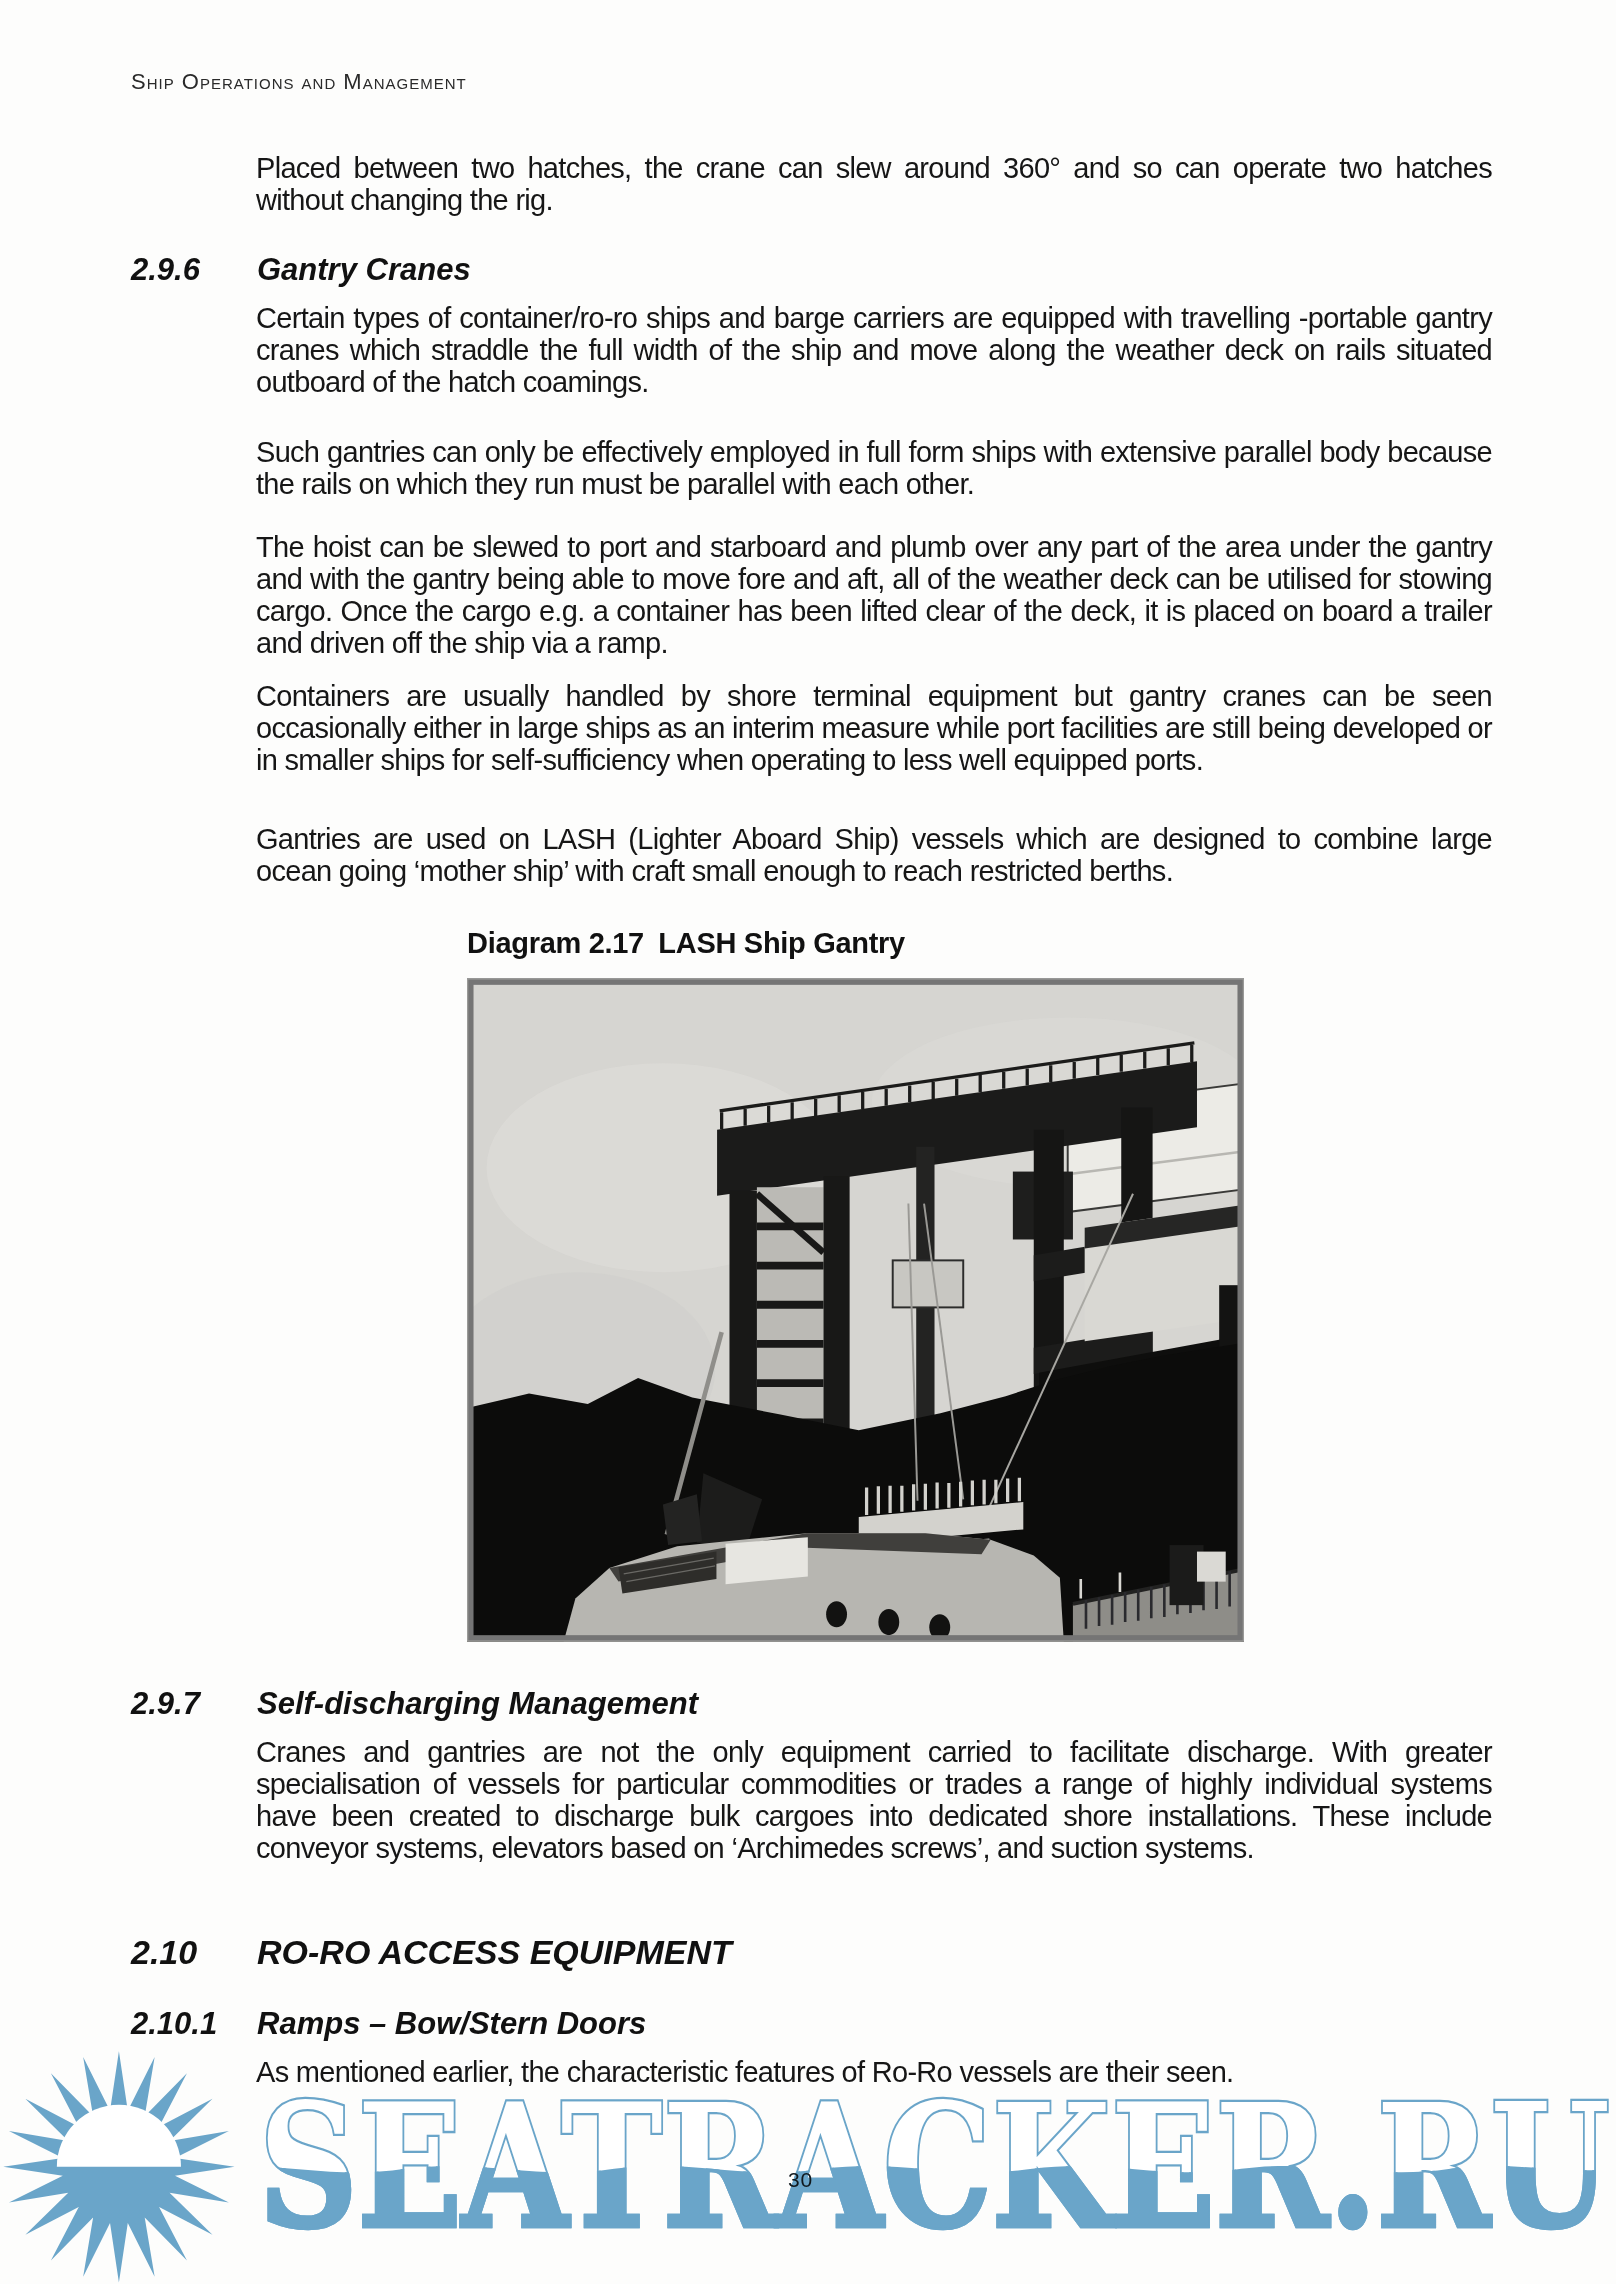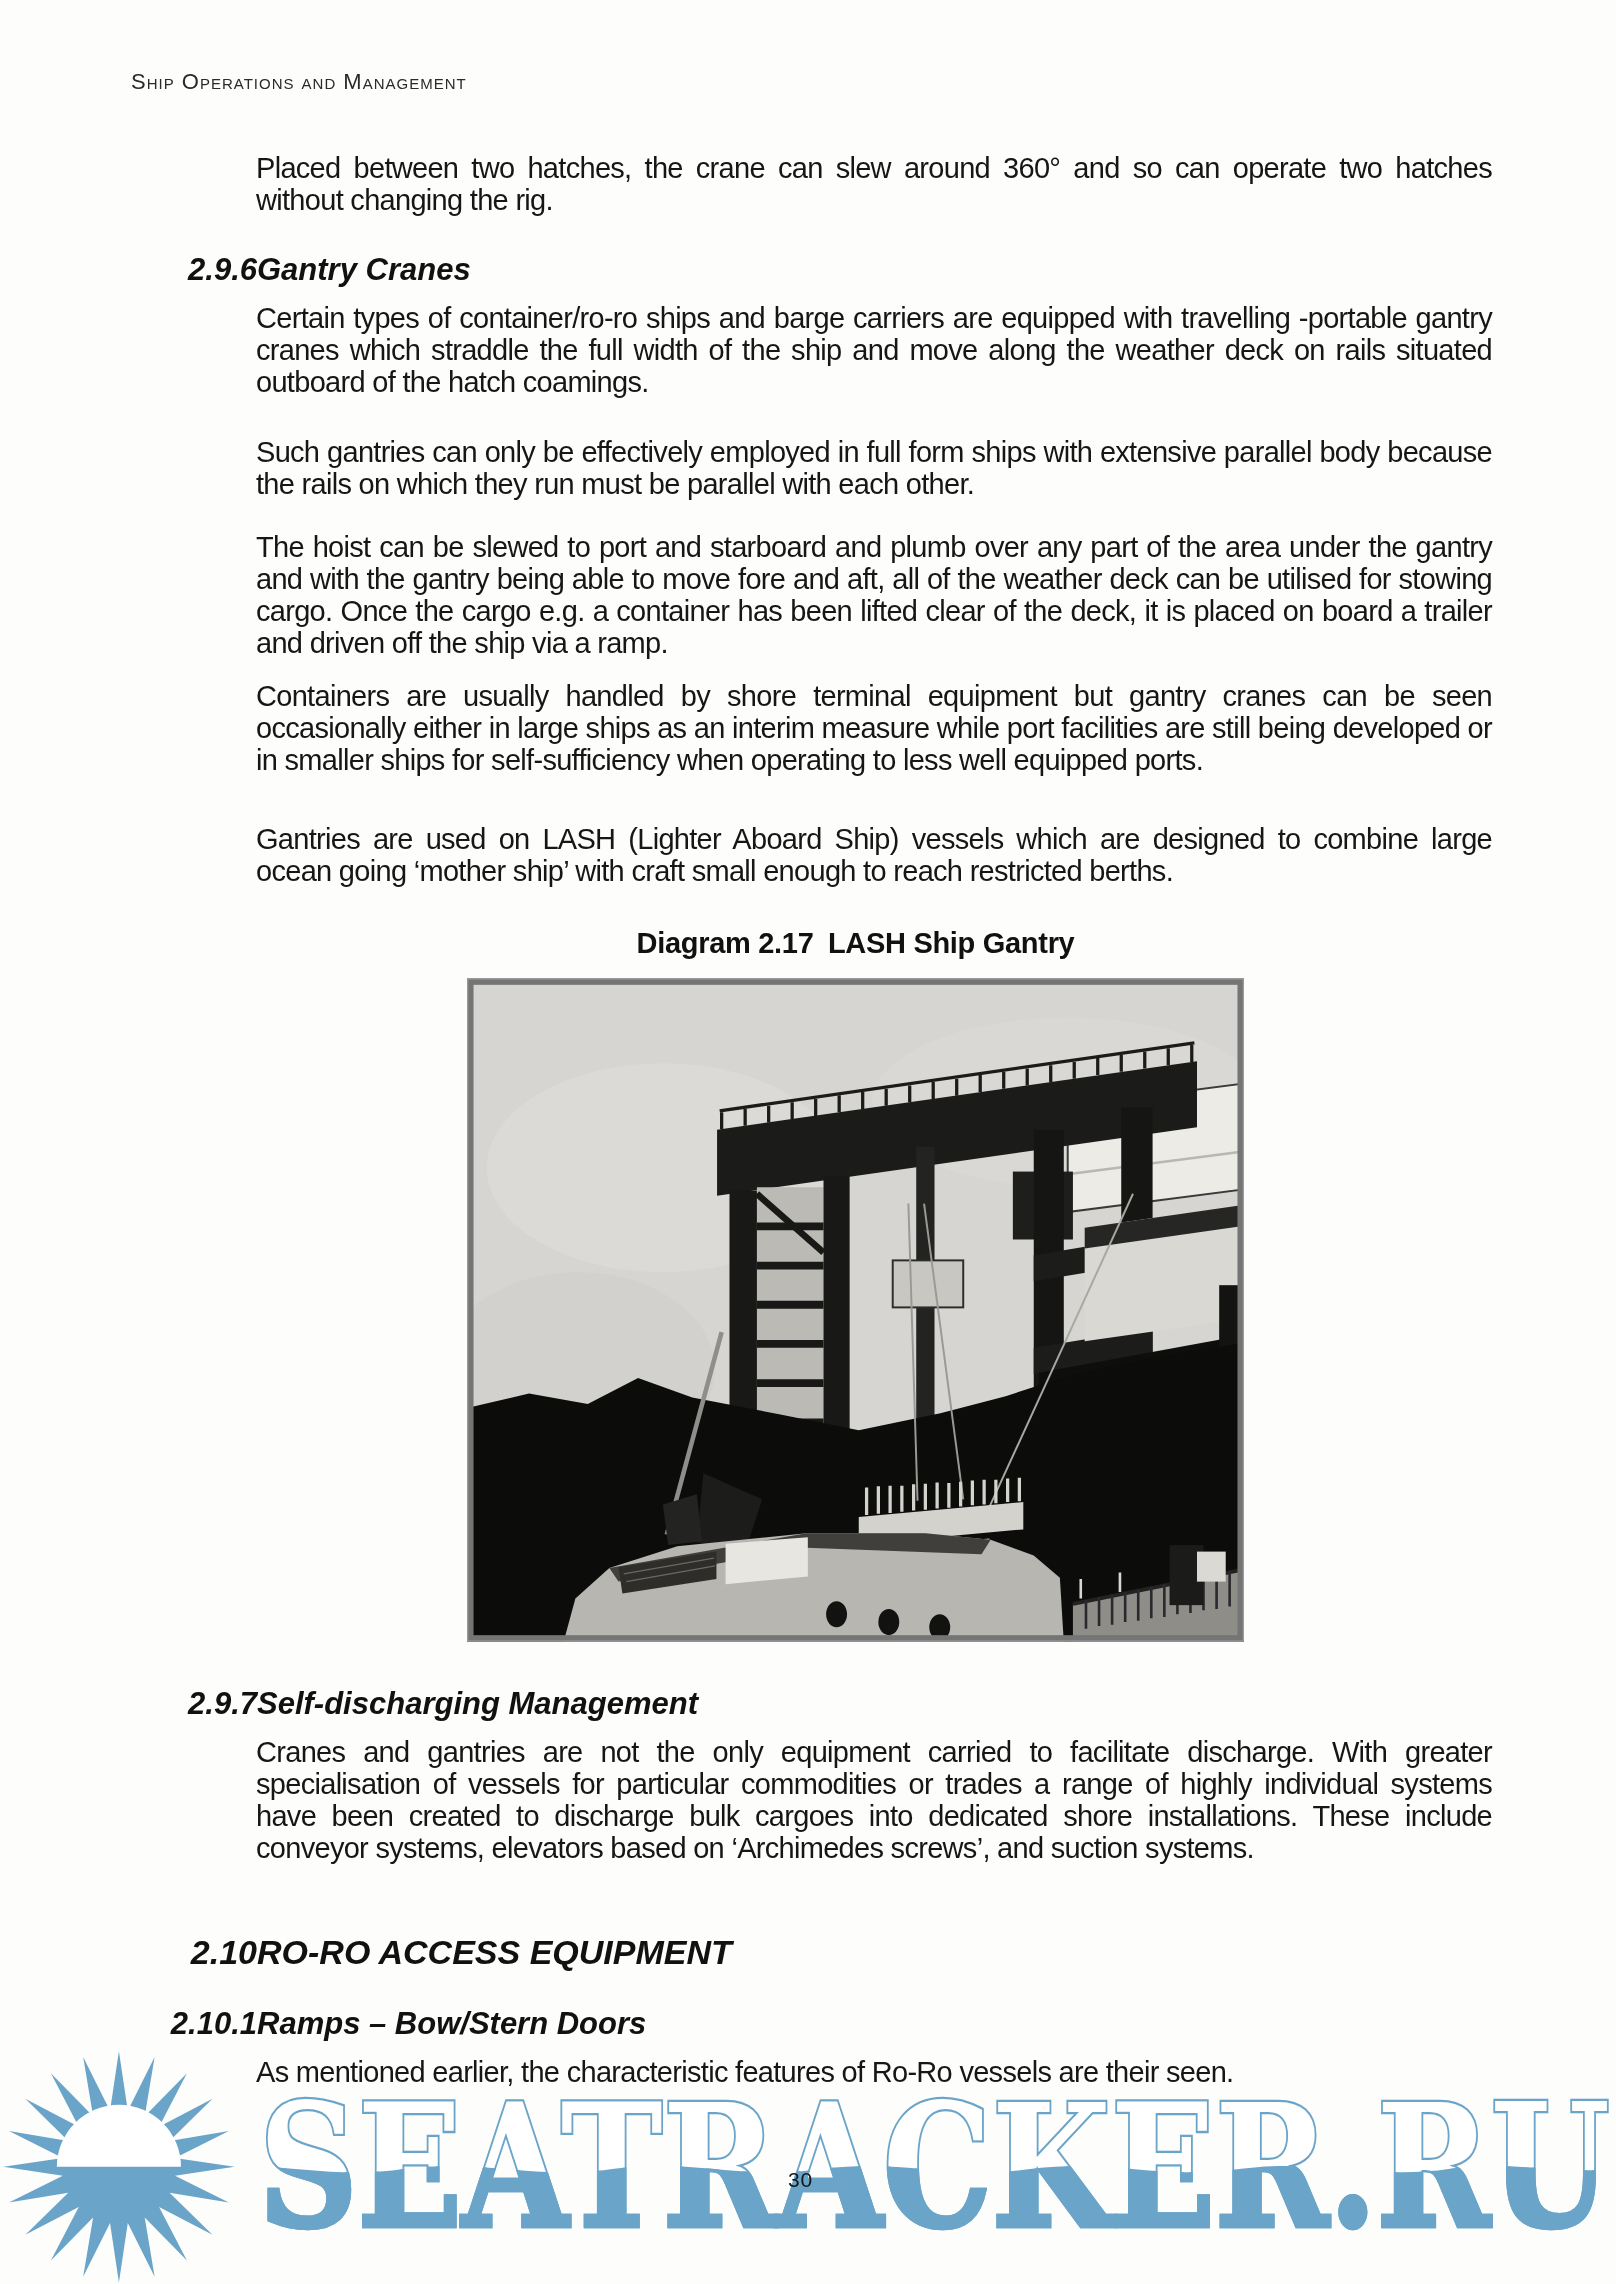--- a/index.html
+++ b/index.html
@@ -2,35 +2,35 @@
 <html style="font-size:10.5px"><head>
 <meta charset="utf-8">
 <title>Ship Operations and Management — p.30</title>
 <style>
   html,body{margin:0;padding:0;}
   body{
     width:1617px;height:2284px;position:relative;background:#fdfdfc;
     font-family:"Liberation Sans",sans-serif;color:#151515;
     -webkit-font-smoothing:antialiased;overflow:hidden;
   }
-  .abs{position:absolute;text-align:right;}
+  .abs{position:absolute;}
   .page-header{
     left:131px;top:69px;font-size:22px;letter-spacing:1px;
     font-variant:small-caps;color:#2a2a2a;
   }
   .body-par{
     left:256px;width:1236px;font-size:29px;line-height:32px;
     letter-spacing:-0.7px;text-align:justify;color:#161616;
   }
   .heading{left:131px;font-weight:bold;color:#111;font-style:italic;}
   .heading .num{display:inline-block;width:126px;}
   .h48{font-size:31px;line-height:34px;}
   .h52{font-size:34px;line-height:37px;}
   .caption{
-    left:467px;width:777px;text-align:center;font-size:29px;
+    left:467px;width:777px;font-size:29px;
     font-weight:bold;color:#111;letter-spacing:-0.3px;
   }
   .caption .cap-title{margin-left:14.4px;}
   .photo-wrap{left:467px;top:978px;width:777px;height:664px;}
   .watermark{left:0;top:2051px;width:1531px;height:233px;}
   .page-number{
     left:788px;top:2168px;font-size:21px;color:#10181d;z-index:10;
     letter-spacing:0.7px;
   }
 </style>

